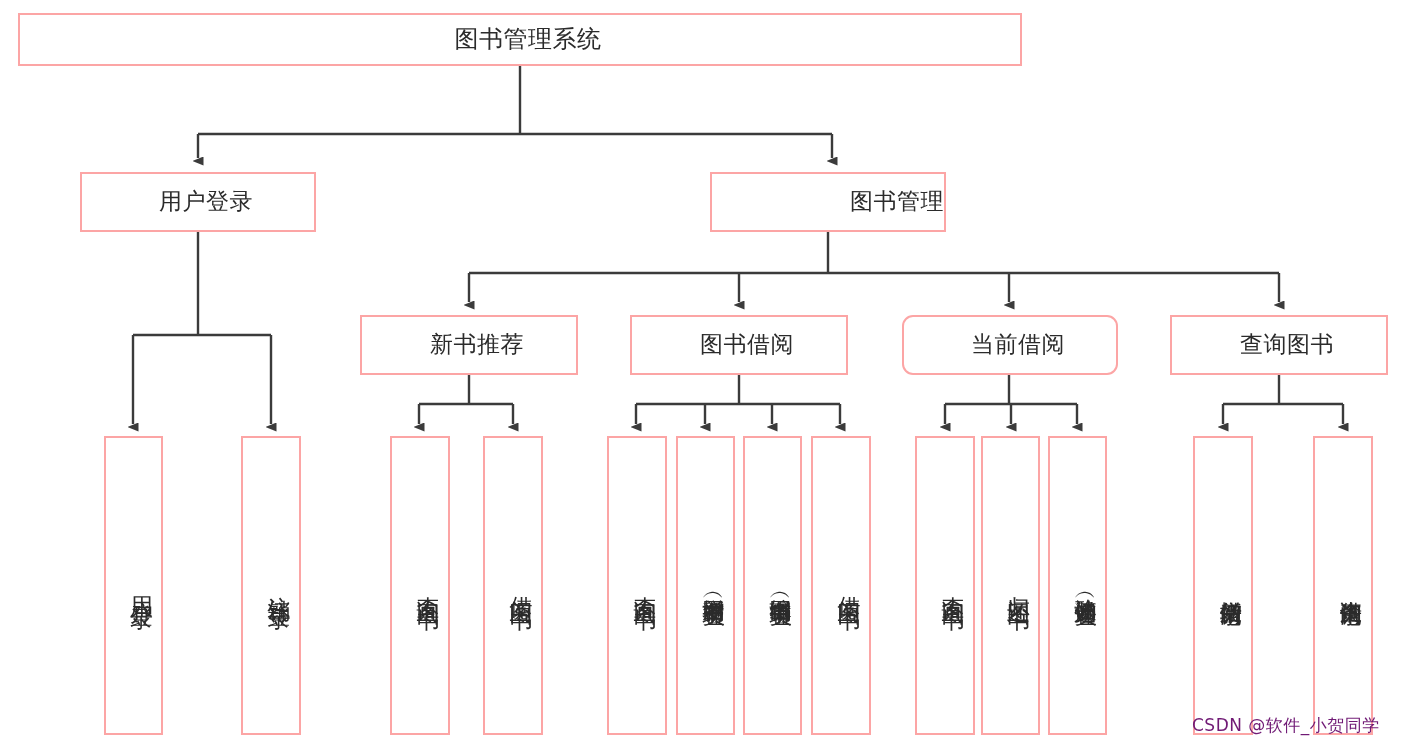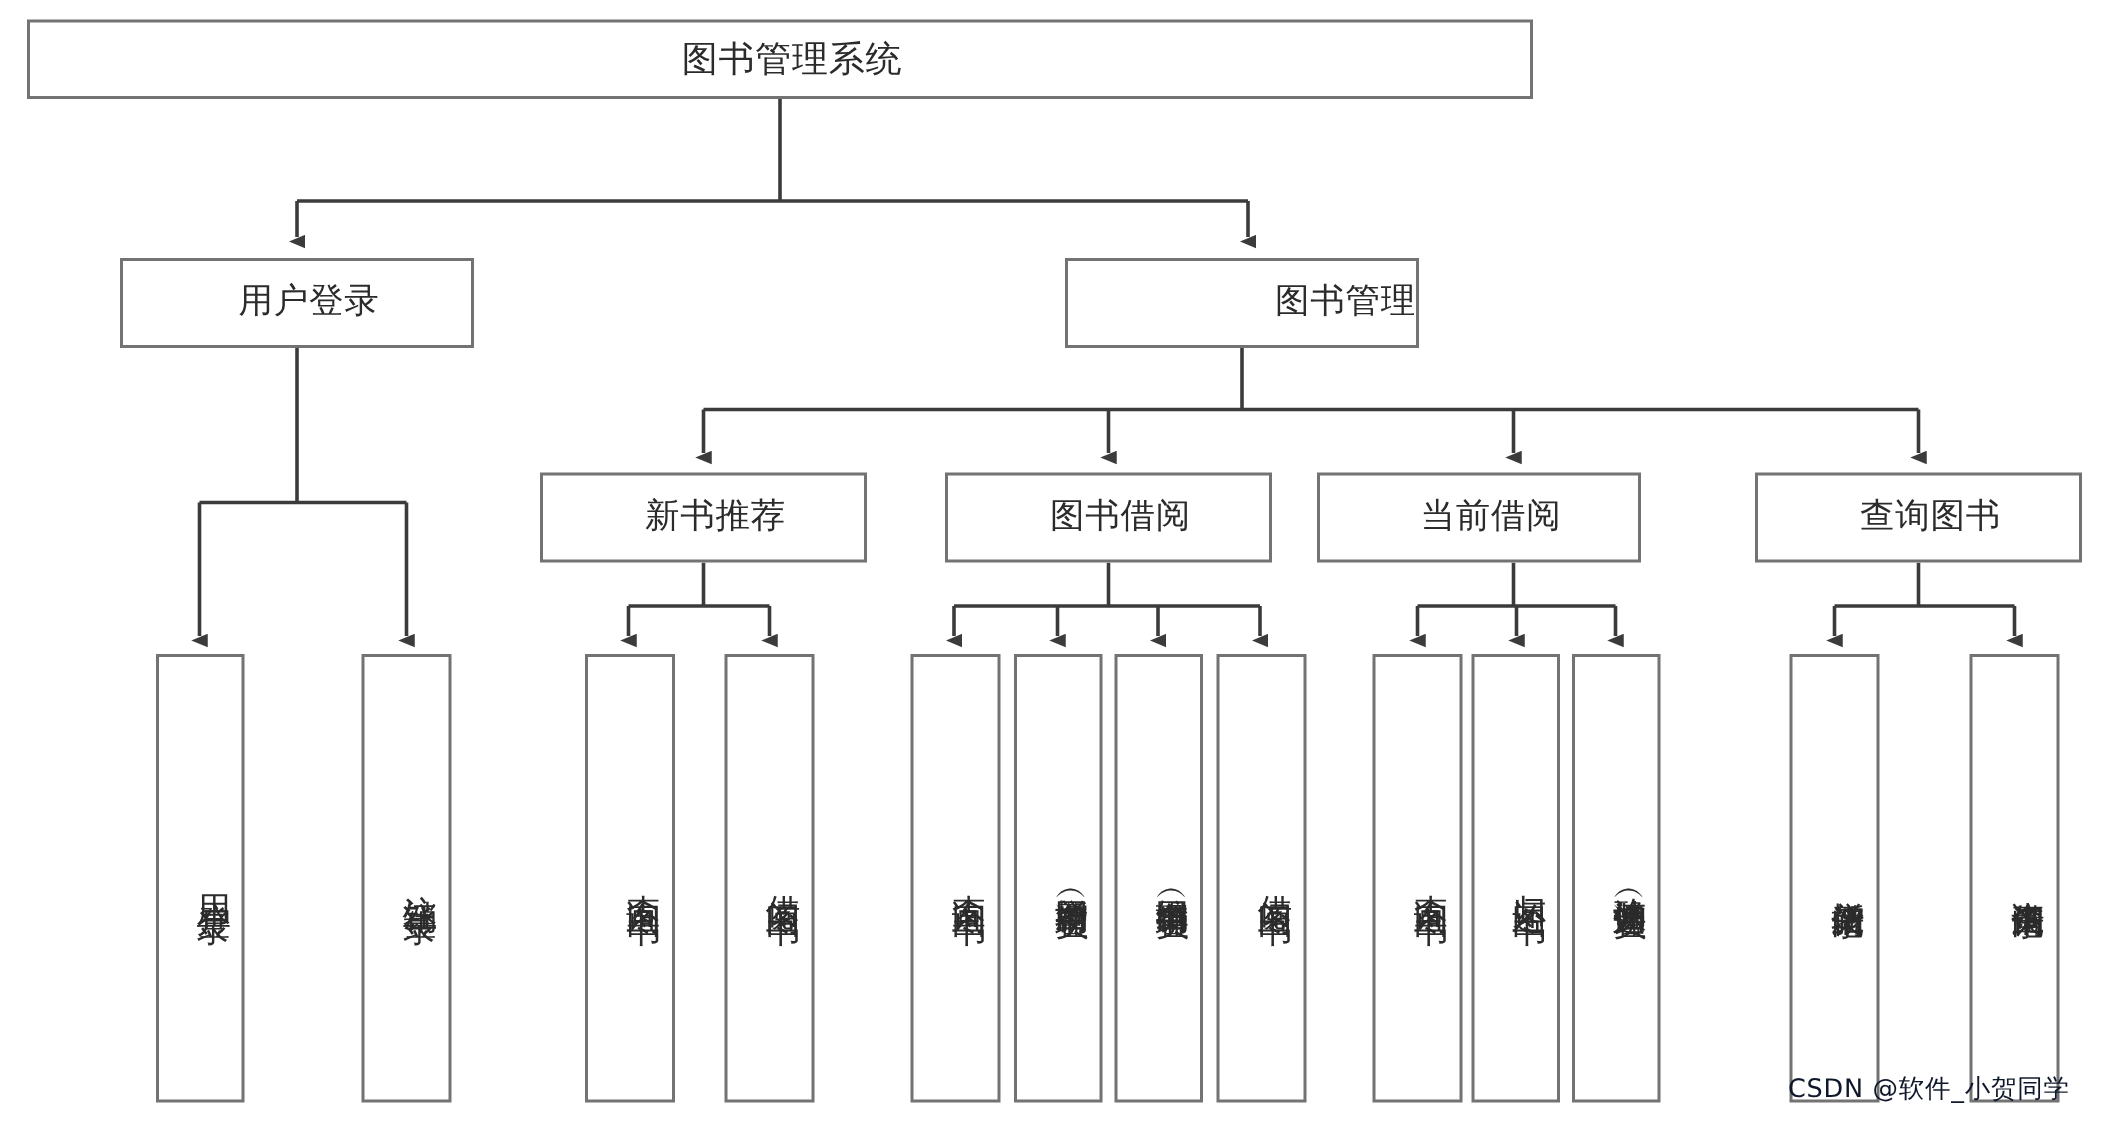--- a/index.html
+++ b/index.html
@@ -16,21 +16,21 @@
   }
   #edges{
     position:absolute;
     left:0;top:0;
     width:1405px;height:747px;
     pointer-events:none;
   }
   .node{
     position:absolute;
     box-sizing:border-box;
-    border:2px solid #737373;
+    border:2px solid #fca5a5;
     background:#ffffff;
     display:flex;
     align-items:center;
     justify-content:center;
     color:#2b2b2b;
     z-index:2;
     padding-left:16px;
   }
   .node .lbl{
     display:block;
@@ -59,21 +59,21 @@
   }
   .node.v.tight .lbl{
     letter-spacing:1px;
     font-size:22px;
   }
   .watermark{
     position:absolute;
     left:1192px;
     top:714px;
     font-size:17px;
-    color:#0f172a;
+    color:#701a75;
     letter-spacing:0.5px;
     white-space:nowrap;
     z-index:3;
   }
 </style>
 </head>
 <body>
 
 <div id="canvas">
 
@@ -138,21 +138,21 @@
   <div class="node h" style="left:710px;top:172px;width:236px;height:60px;justify-content:flex-end;">
     <span class="lbl">图书管理</span>
   </div>
 
   <div class="node h" style="left:360px;top:315px;width:218px;height:60px;">
     <span class="lbl">新书推荐</span>
   </div>
   <div class="node h" style="left:630px;top:315px;width:218px;height:60px;">
     <span class="lbl">图书借阅</span>
   </div>
-  <div class="node h" style="left:878px;top:315px;width:216px;height:60px;">
+  <div class="node h" style="left:902px;top:315px;width:216px;height:60px;border-radius:11px;">
     <span class="lbl">当前借阅</span>
   </div>
   <div class="node h" style="left:1170px;top:315px;width:218px;height:60px;">
     <span class="lbl">查询图书</span>
   </div>
 
   <div class="node v" style="left:104px;top:436px;width:59px;height:299px;">
     <span class="lbl">用户登录</span>
   </div>
   <div class="node v" style="left:241px;top:436px;width:60px;height:299px;">

